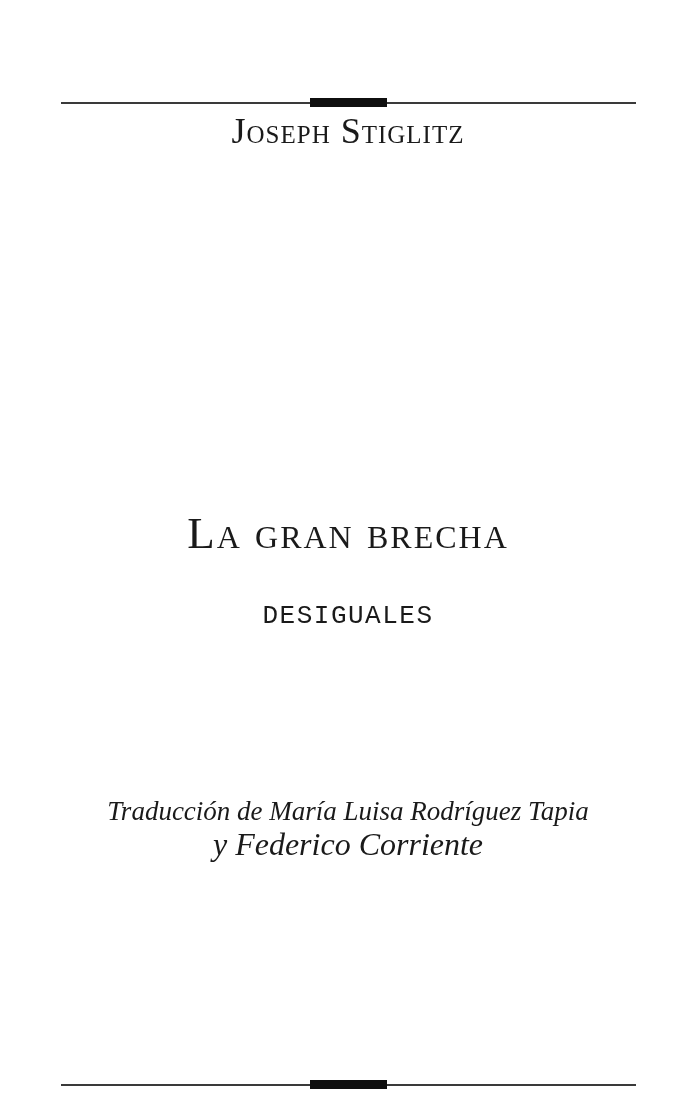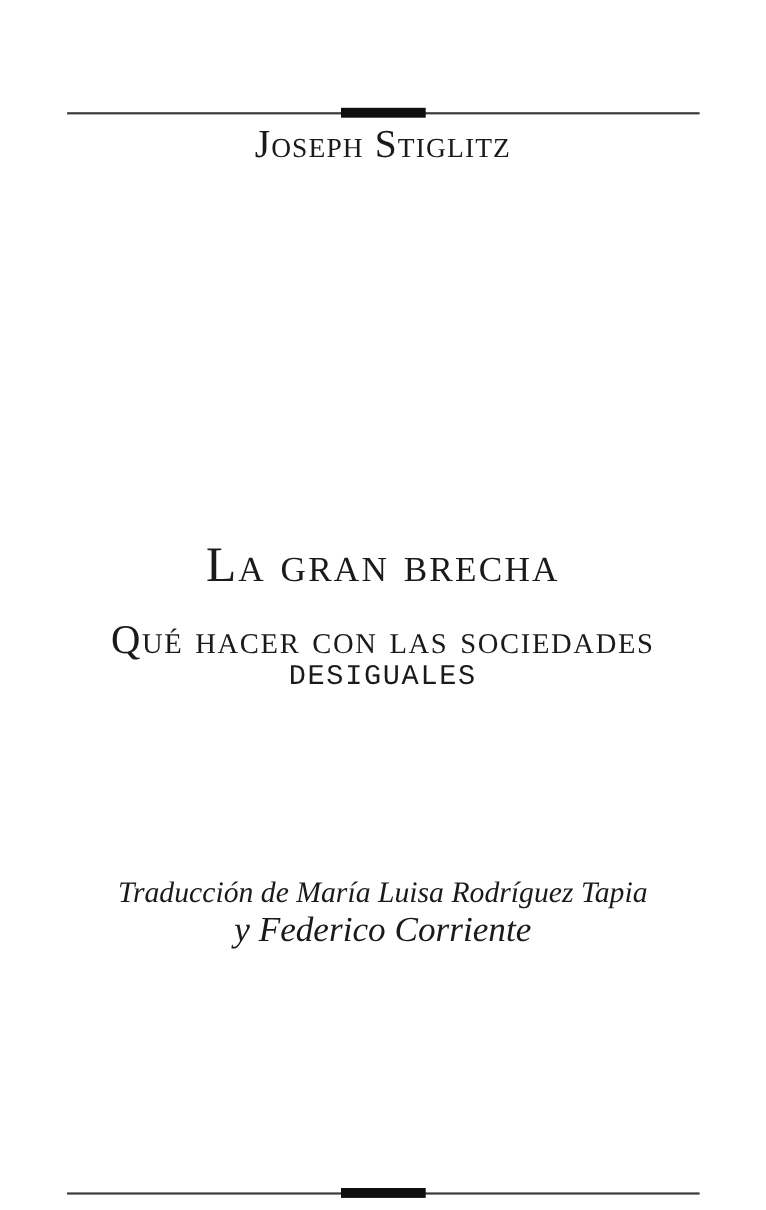--- a/index.html
+++ b/index.html
@@ -44,21 +44,21 @@
   .rule-bottom{ top: 1084px; }
   .bar-bottom { top: 1080px; }
 
   .author {
     top: 113px;
     font-size: 36px;
     font-variant: small-caps;
     letter-spacing: 1px;
   }
   .book-title {
-    top: 491px;
+    top: 511px;
     font-size: 45px;
     font-variant: small-caps;
     letter-spacing: 2px;
   }
   .subtitle-1 {
     top: 564px;
     font-size: 37px;
     font-variant: small-caps;
     letter-spacing: 1.5px;
   }
@@ -91,21 +91,20 @@
 
 <div class="page">
 
   <div class="rule rule-top"></div>
   <div class="rule-bar bar-top"></div>
 
   <div class="text-line author">Joseph Stiglitz</div>
 
   <div class="text-line book-title">La gran brecha</div>
 
-  <div class="text-line subtitle-1">Qué hacer con las sociedades</div>
 
   <div class="text-line subtitle-2">desiguales</div>
 
   <div class="text-line credit-1">Traducción de María Luisa Rodríguez Tapia</div>
 
   <div class="text-line credit-2">y Federico Corriente</div>
 
 
   <div class="rule rule-bottom"></div>
   <div class="rule-bar bar-bottom"></div>

